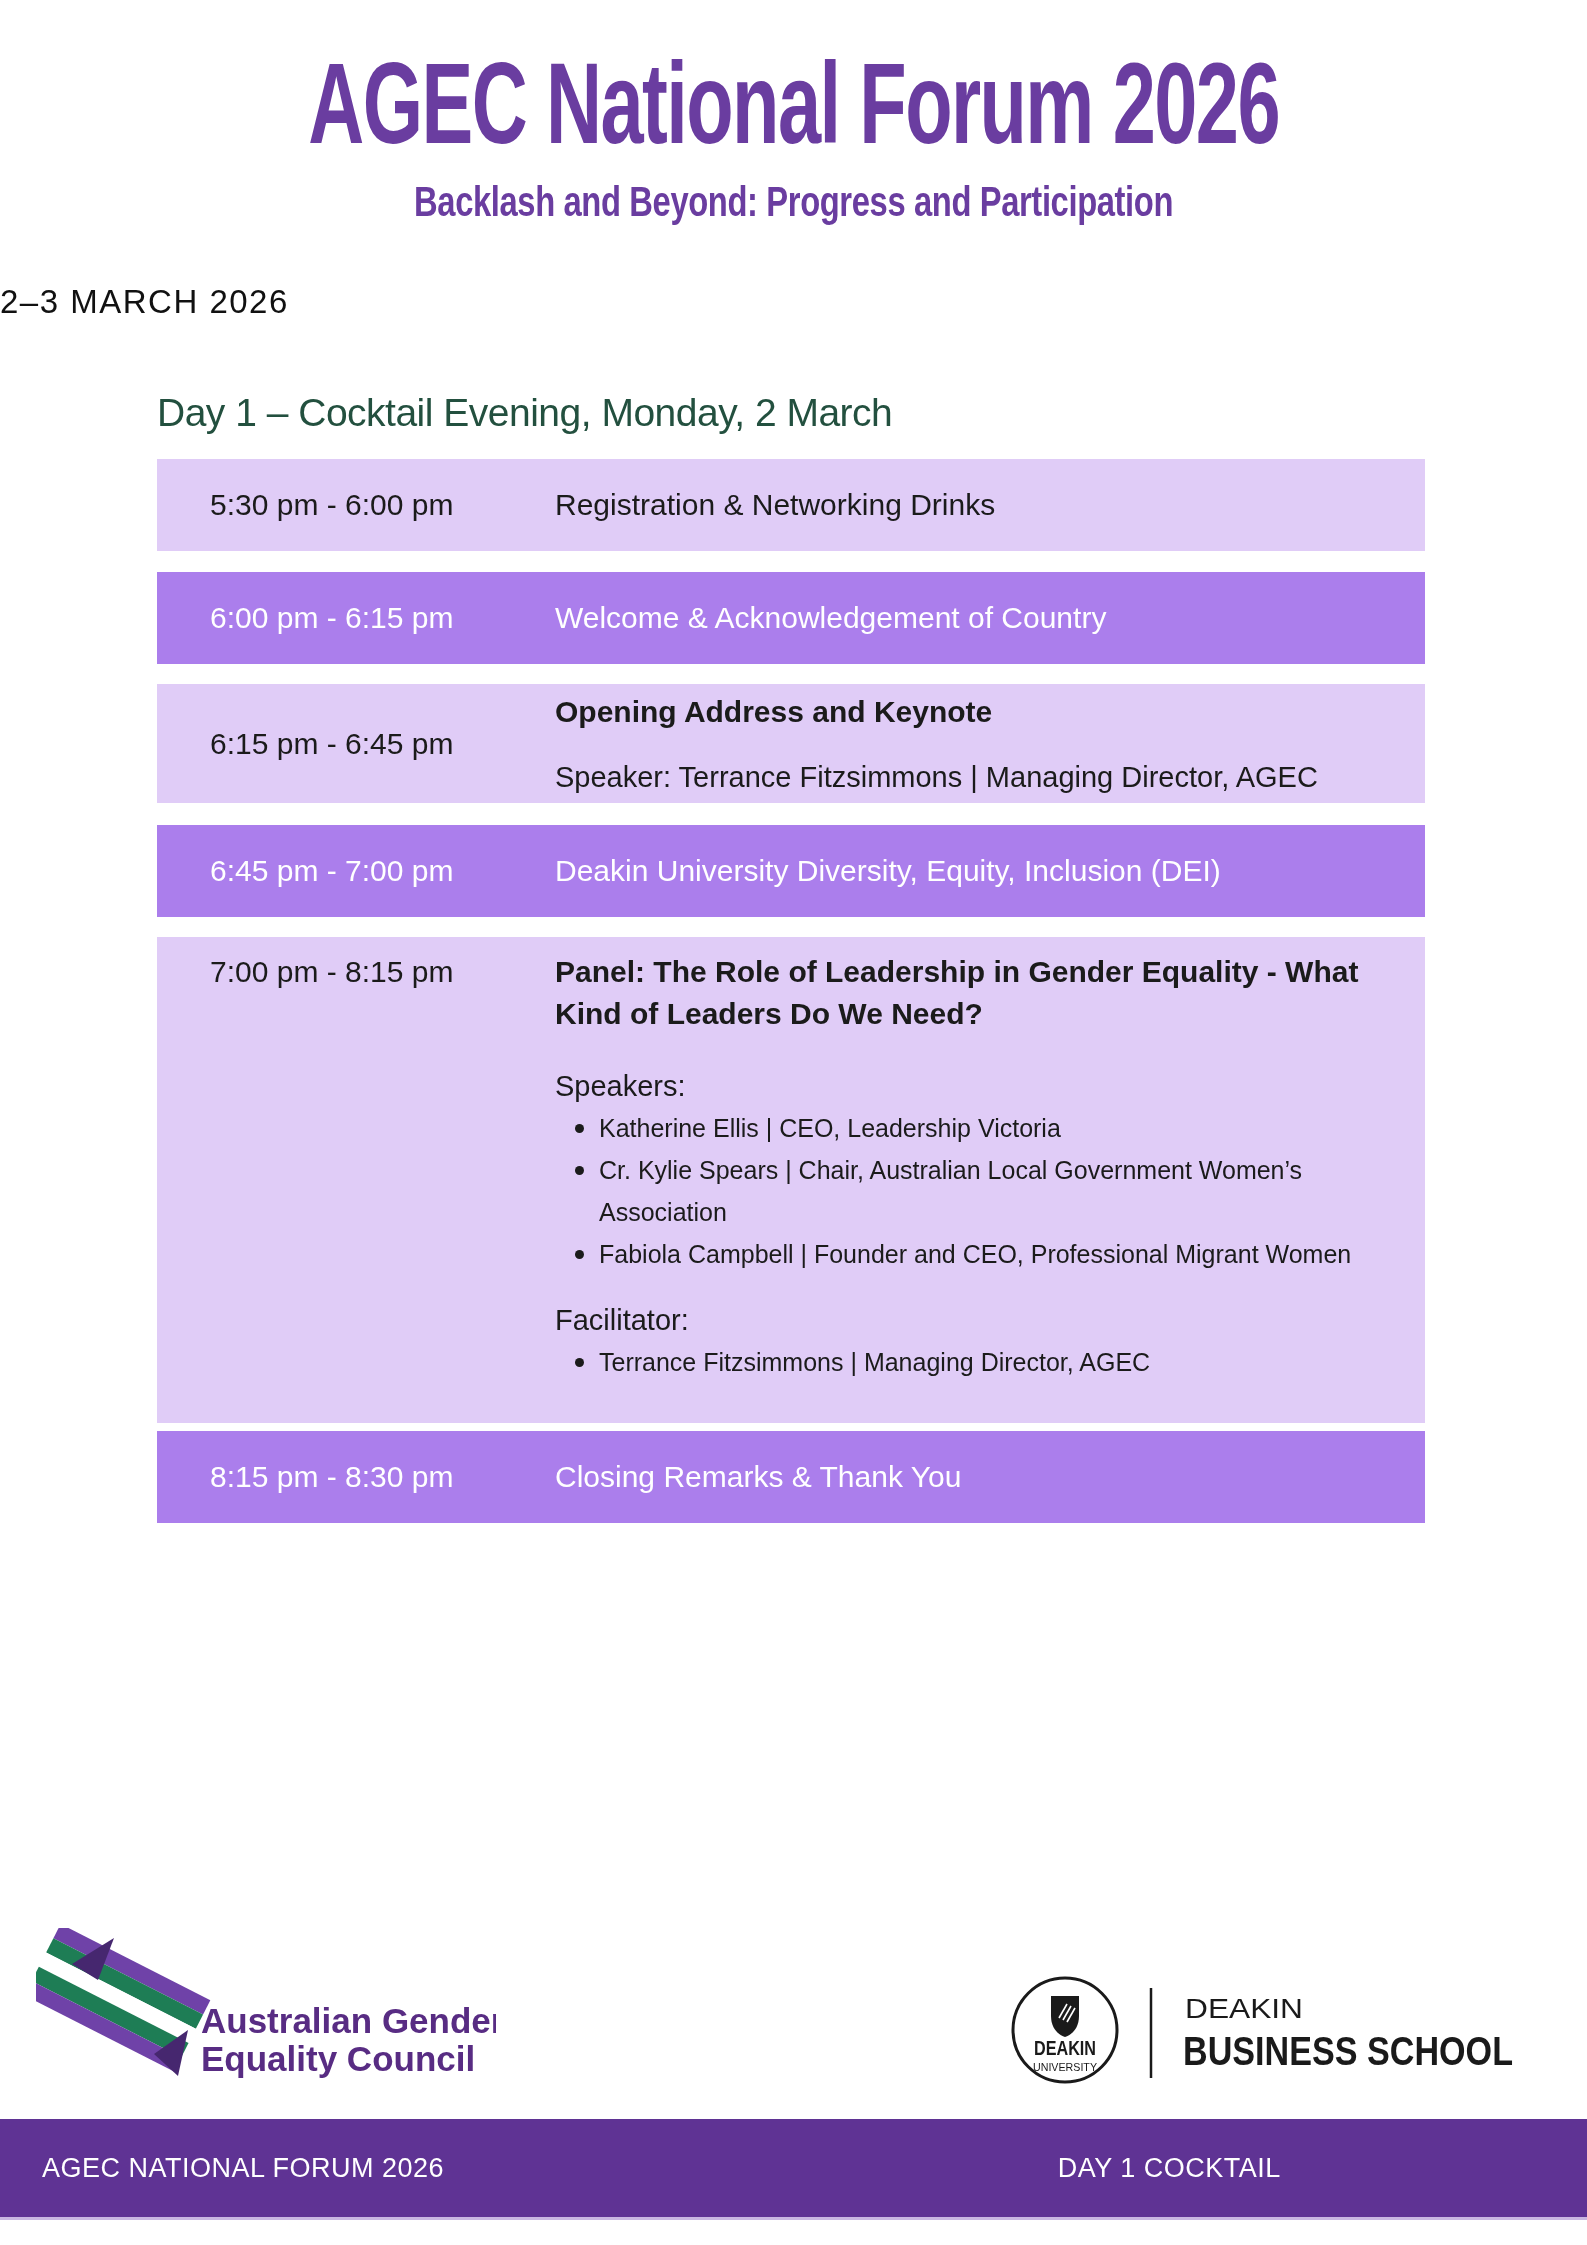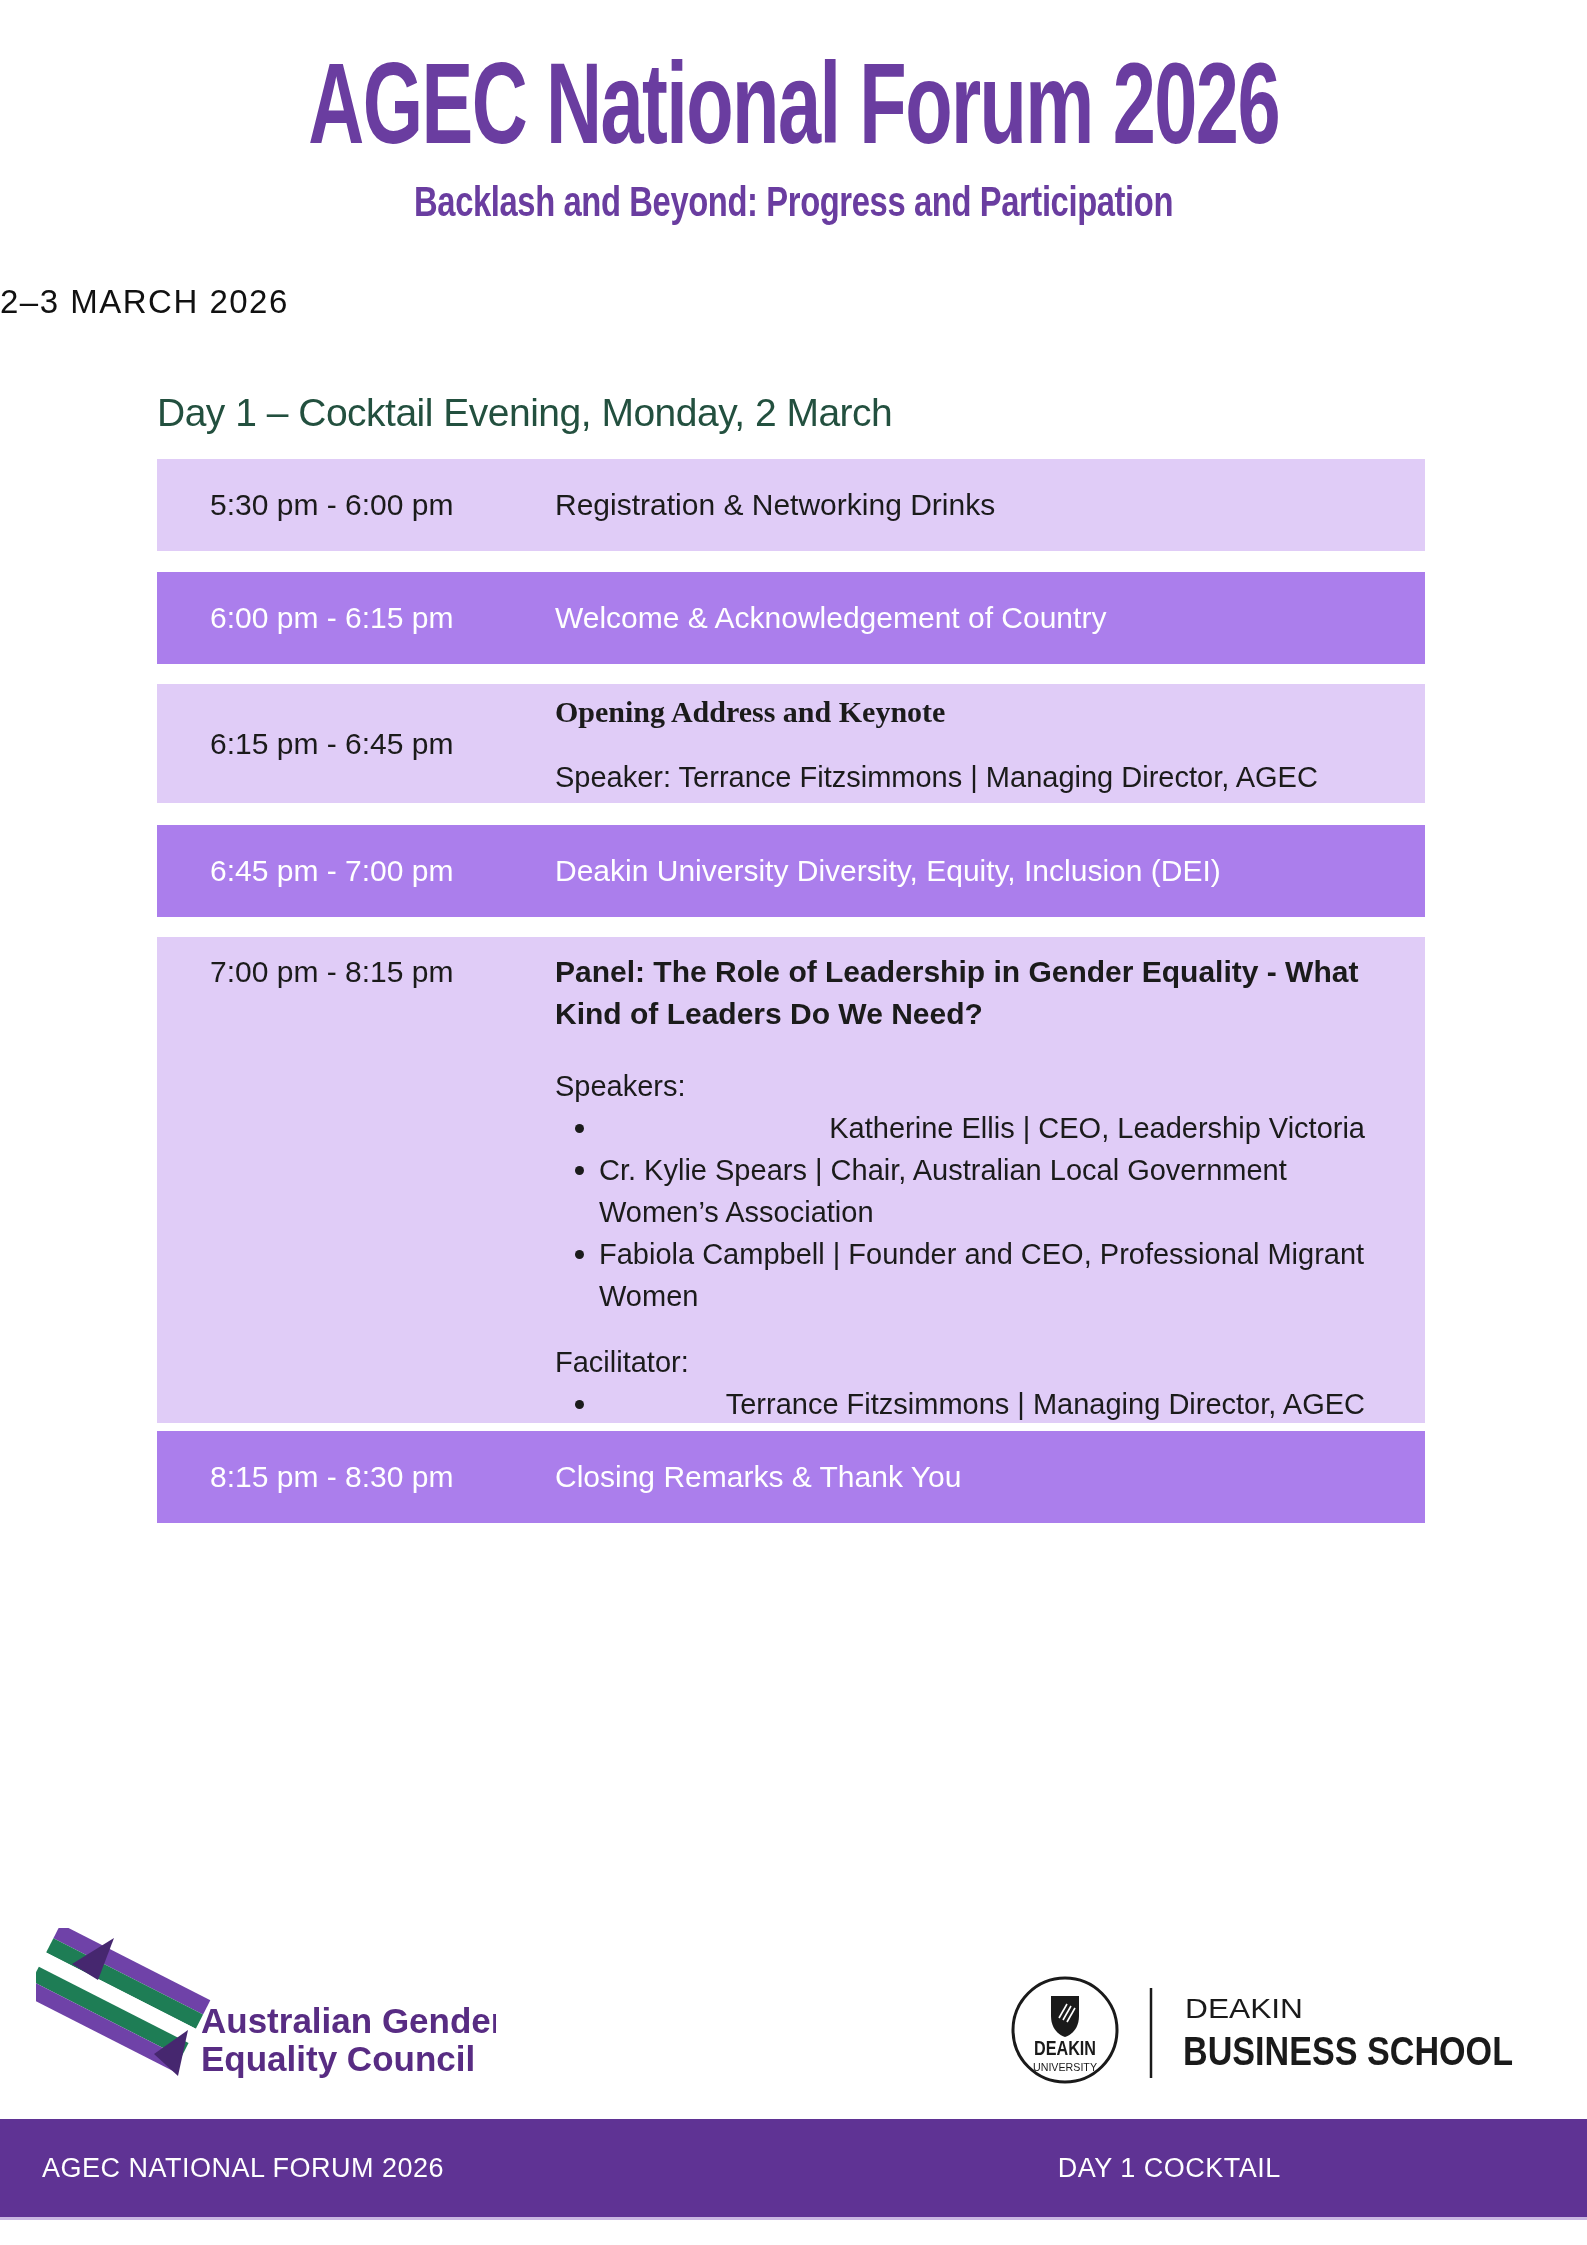--- a/index.html
+++ b/index.html
@@ -38,26 +38,26 @@
   .r1,.r2,.r4,.r6 { height:92px; align-items:center; }
   .r1 { margin-bottom:21px; }
   .r2 { margin-bottom:20px; }
   .r3 { height:119px; align-items:center; margin-bottom:22px; }
   .r4 { margin-bottom:20px; }
   .r5 { height:486px; align-items:flex-start; padding-top:14px; box-sizing:border-box; margin-bottom:8px; }
   .time { flex:none; width:345px; padding-left:53px; font-size:30px; line-height:42px; white-space:nowrap; }
   .content { flex:1; padding-right:36px; }
   .session { font-size:30px; line-height:42px; }
   .bold { font-weight:700; }
-  .r3 .session { margin-bottom:24px;font-family:Liberation Serif, serif; }
+  .r3 .session { margin-bottom:24px; }
   .speaker { font-size:29px; line-height:40px; }
   .panel-title { max-width:810px; margin-bottom:30px; }
   .list-label { font-size:29px; line-height:42px; }
   .bullets { list-style:none; margin:0; padding:0 0 0 20px; }
-  .bullets li { display:flex; font-size:29px; line-height:42px; max-width:790px;justify-content:space-between; }
+  .bullets li { display:flex; font-size:25px; line-height:42px; max-width:790px; }
   .dot { flex:none; width:9px; height:9px; border-radius:50%; background:#1b1b1b; margin:17px 15px 0 0; }
   .facil { margin-top:24px; }
 
   
   .agec-logo { position:absolute; left:36px; top:1928px; }
   .deakin-logo { position:absolute; left:995px; top:1960px; }
 
   
   .footer {
     position:absolute; left:0; top:2119px; width:100%; height:98px;

